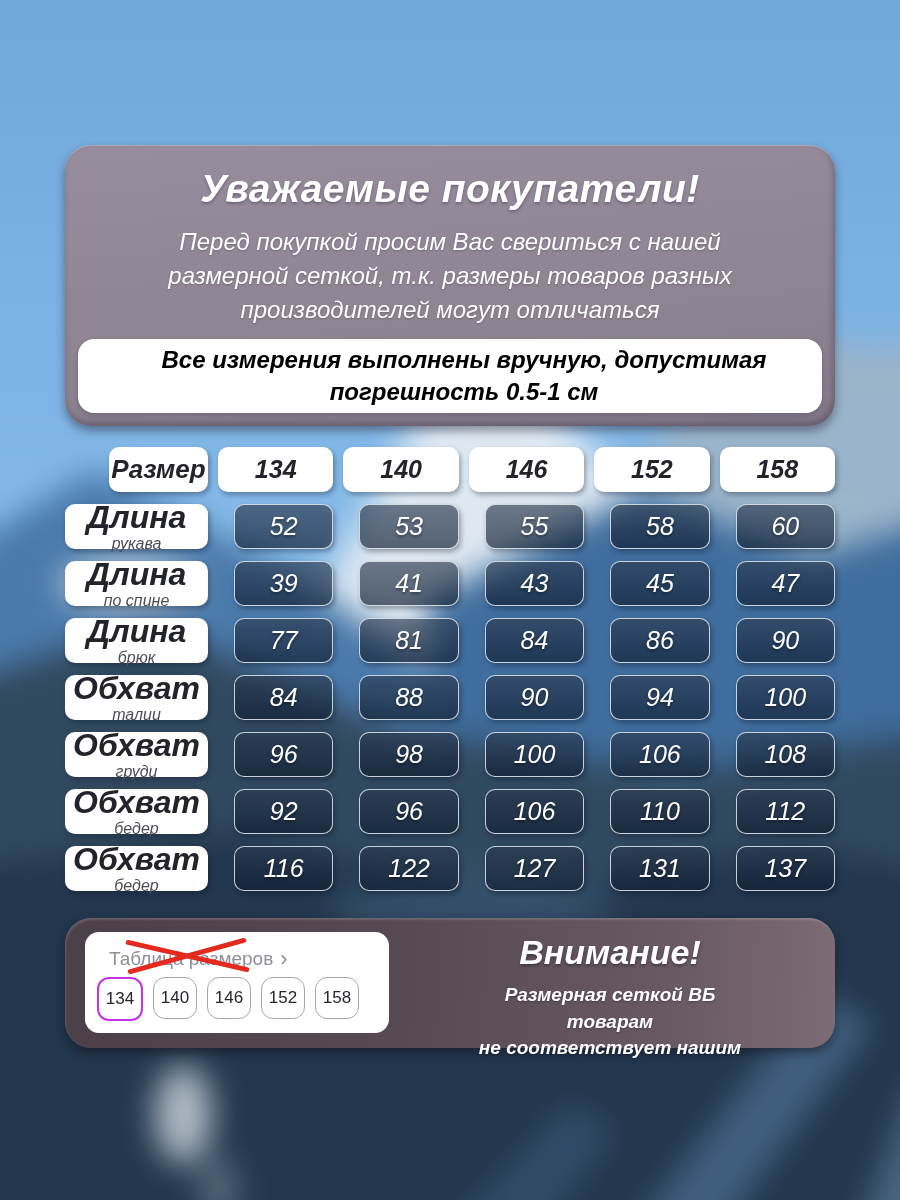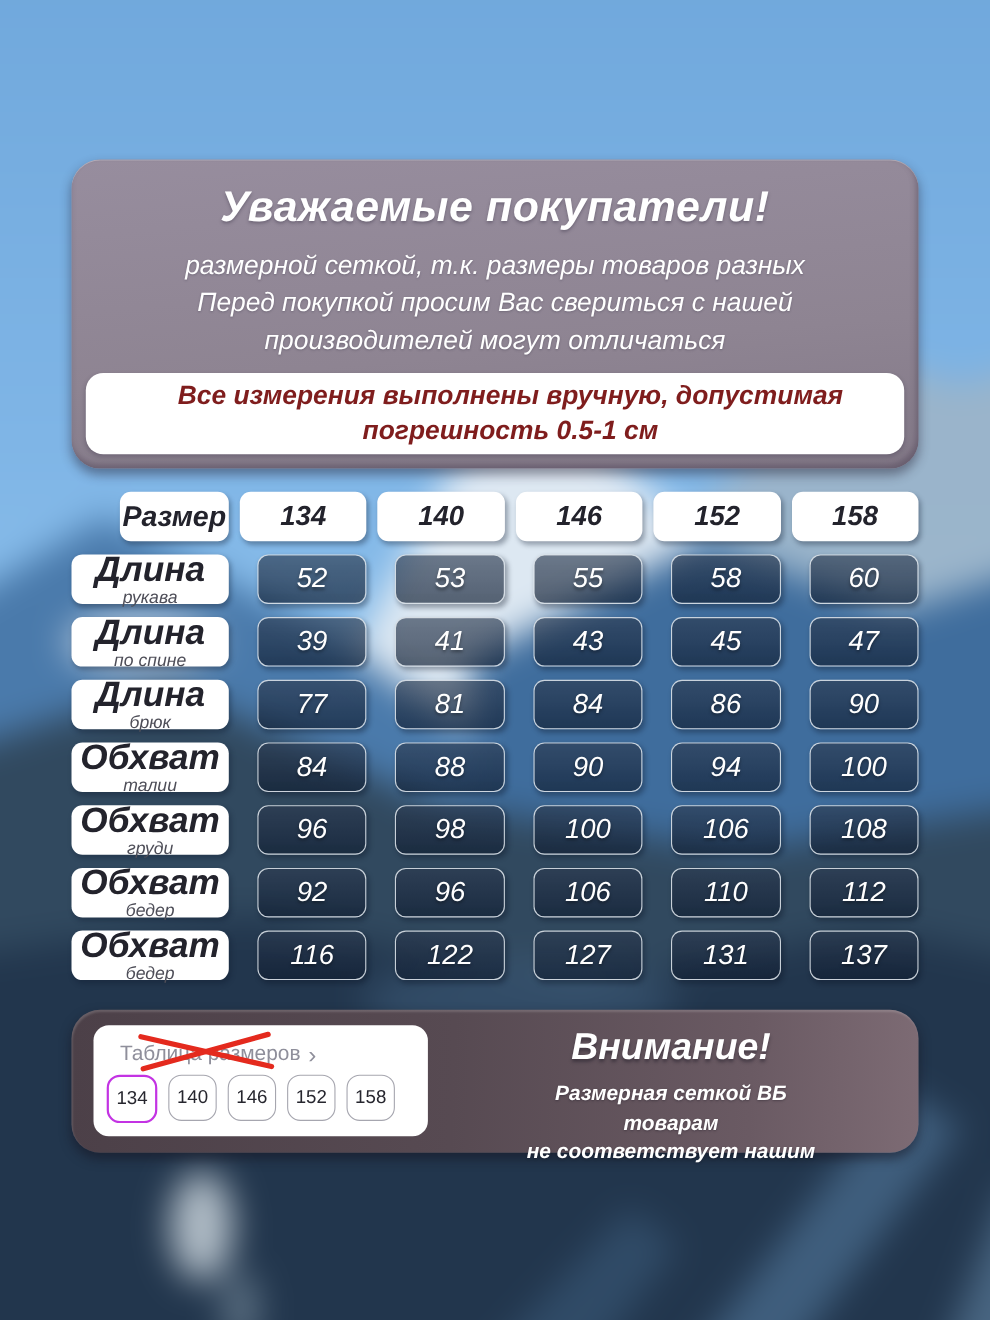--- a/index.html
+++ b/index.html
@@ -17,21 +17,21 @@
     background:linear-gradient(175deg,#978d9e 0%,#8e8492 60%,#837988 100%);
     box-shadow:0 5px 10px rgba(35,30,48,.45), inset 0 1px 0 rgba(255,255,255,.28), inset -2px -4px 6px rgba(70,60,80,.45);
     color:#fff; text-align:center;
   }
   .notice-title{margin:0; padding-top:22px; font-size:39px; font-weight:700; font-style:italic; letter-spacing:.5px; text-shadow:0 2px 3px rgba(40,35,55,.35);}
   .notice-body{margin-top:14px; font-size:24px; font-style:italic; font-weight:500; line-height:1.42; text-shadow:0 1px 2px rgba(40,35,55,.3);}
   .notice-body span{display:block;}
   .notice-note{
     position:absolute; left:13px; right:13px; bottom:13px; height:74px;
     background:#fff; border-radius:16px; display:flex; flex-direction:column; justify-content:center;
-    color:#7f1d1d; font-size:24px; font-weight:700; font-style:italic; line-height:1.32;
+    color:#000000; font-size:24px; font-weight:700; font-style:italic; line-height:1.32;
     box-shadow:0 2px 4px rgba(40,35,55,.25);
     padding-left:28px;
   }
   .notice-note span{display:block;}
 
   
   .size-table{
     position:absolute; left:65px; top:447px; width:770px;
     display:grid; grid-template-columns:143px repeat(5,1fr);
     grid-auto-rows:45px; gap:12px 10px;
@@ -109,22 +109,22 @@
       <polygon points="430,1200 560,1060 600,1092 520,1200" fill="#3d5f82" opacity="0.5"></polygon>
       <polygon points="810,1200 870,1040 900,1052 900,1200" fill="#6e93b6" opacity="0.5"></polygon>
       <ellipse cx="210" cy="1075" rx="26" ry="46" fill="#c9d4dc" opacity="0.85"></ellipse>
       <ellipse cx="242" cy="1145" rx="14" ry="32" fill="#9fb4c2" opacity="0.5"></ellipse>
     </svg>
   </div>
 
   <div class="notice-card">
     <h1 class="notice-title">Уважаемые покупатели!</h1>
     <div class="notice-body">
+      <span>Перед покупкой просим Вас свериться с нашей</span>
       <span>размерной сеткой, т.к. размеры товаров разных</span>
-      <span>Перед покупкой просим Вас свериться с нашей</span>
       <span>производителей могут отличаться</span>
     </div>
     <div class="notice-note">
       <span>Все измерения выполнены вручную, допустимая</span>
       <span>погрешность 0.5-1 см</span>
     </div>
   </div>
 
   <div class="size-table">
 

